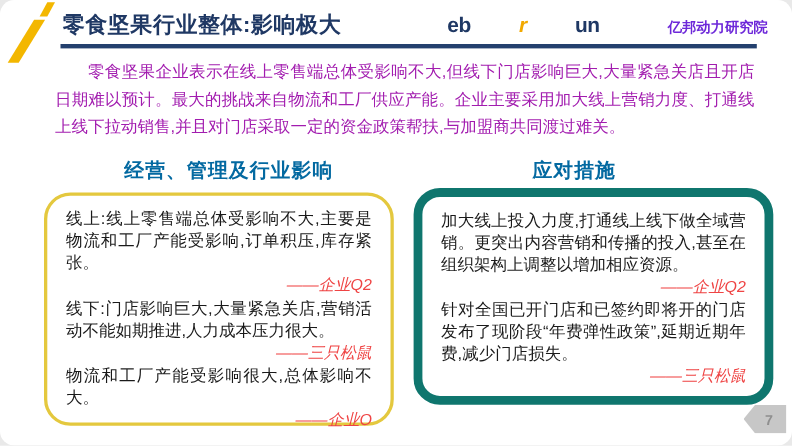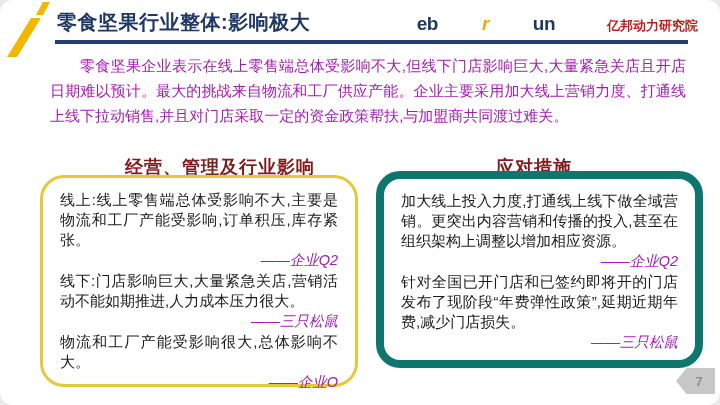--- a/index.html
+++ b/index.html
@@ -13,44 +13,44 @@
   .brand-slash{position:absolute;left:2px;top:0;width:56px;height:60px;}
   .page-title{
     position:absolute;left:57px;top:9px;margin:0;
     font-size:20px;font-weight:bold;color:#1F3864;letter-spacing:.5px;white-space:nowrap;
   }
   .brand{
     position:absolute;right:22px;top:13px;display:flex;align-items:baseline;white-space:nowrap;gap:44px;
   }
   .brand .lat{font-size:19px;font-weight:bold;color:#1F3864;letter-spacing:-.5px;}
   .brand .lat.mid{color:#F2A900;font-style:italic;}
-  .brand .cn{font-size:13px;font-weight:bold;color:#b91c1c;margin-left:8px;}
+  .brand .cn{font-size:13px;font-weight:bold;color:#6d28d9;margin-left:18px;}
   .rule{position:absolute;left:55px;top:40px;width:633px;height:4px;background:#24406E;}
   
   .intro{
     position:absolute;left:50px;top:53px;width:636px;margin:0;
     font-size:15px;line-height:25px;color:#a21caf;text-align:justify;text-indent:2em;
   }
   
   .col-header{
-    position:absolute;top:143px;margin:12px;width:300px;text-align:center;
-    font-size:18px;font-weight:bold;color:#7f1d1d;letter-spacing:1px;
+    position:absolute;top:143px;margin:0;width:300px;text-align:center;
+    font-size:18px;font-weight:bold;color:#0369a1;letter-spacing:1px;
   }
   .col-header.left{left:58px;}
   .col-header.right{left:372px;}
   
   .quote-box{
     position:absolute;box-sizing:border-box;border-radius:24px;
     padding:12px 17px 10px 17px;font-size:15px;line-height:20px;color:#1a1a1a;
     background:#fff;
   }
   .quote-box.impact{left:40px;top:175px;width:318px;height:212px;border:3px solid #E4C83E;}
   .quote-box.measures{left:376px;top:171px;width:327px;height:197px;border:8px solid #0f766e;}
   .q{margin:0;text-align:justify;}
-  .src{margin:0 0 1px 0;text-align:right;font-style:italic;font-size:14.5px;color:#a21caf;}
+  .src{margin:0 0 1px 0;text-align:right;font-style:italic;font-size:14.5px;color:#ef4444;}
   
   .page-tag{
     position:absolute;right:5px;top:368px;width:39px;height:26px;background:#C7C7C7;
     clip-path:polygon(0 50%,27% 0,100% 0,100% 100%,27% 100%);
     display:flex;align-items:center;justify-content:center;
     font-size:13px;font-weight:bold;color:#8F8F8F;padding-left:7px;box-sizing:border-box;
   }
 </style>
 </head>
 <body>

